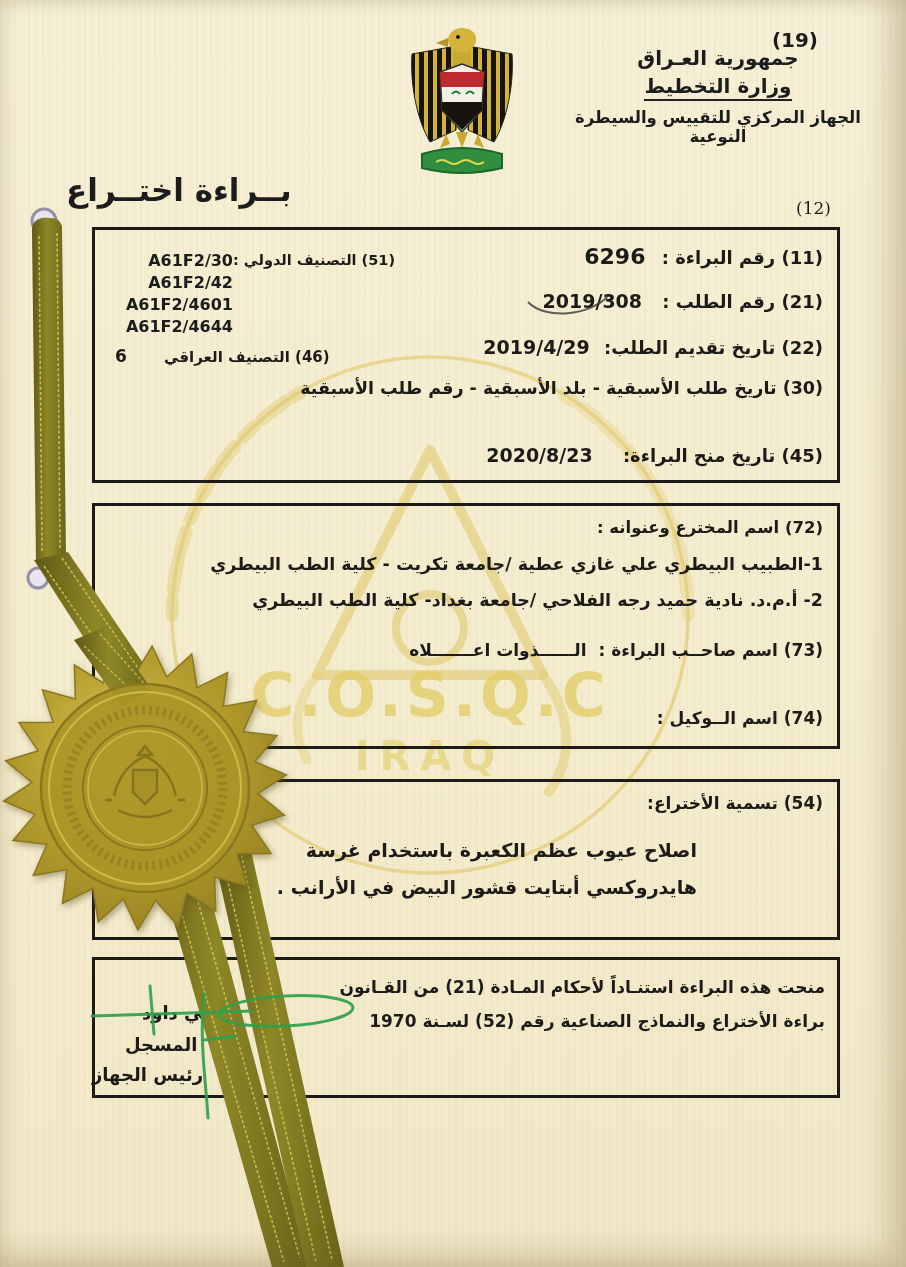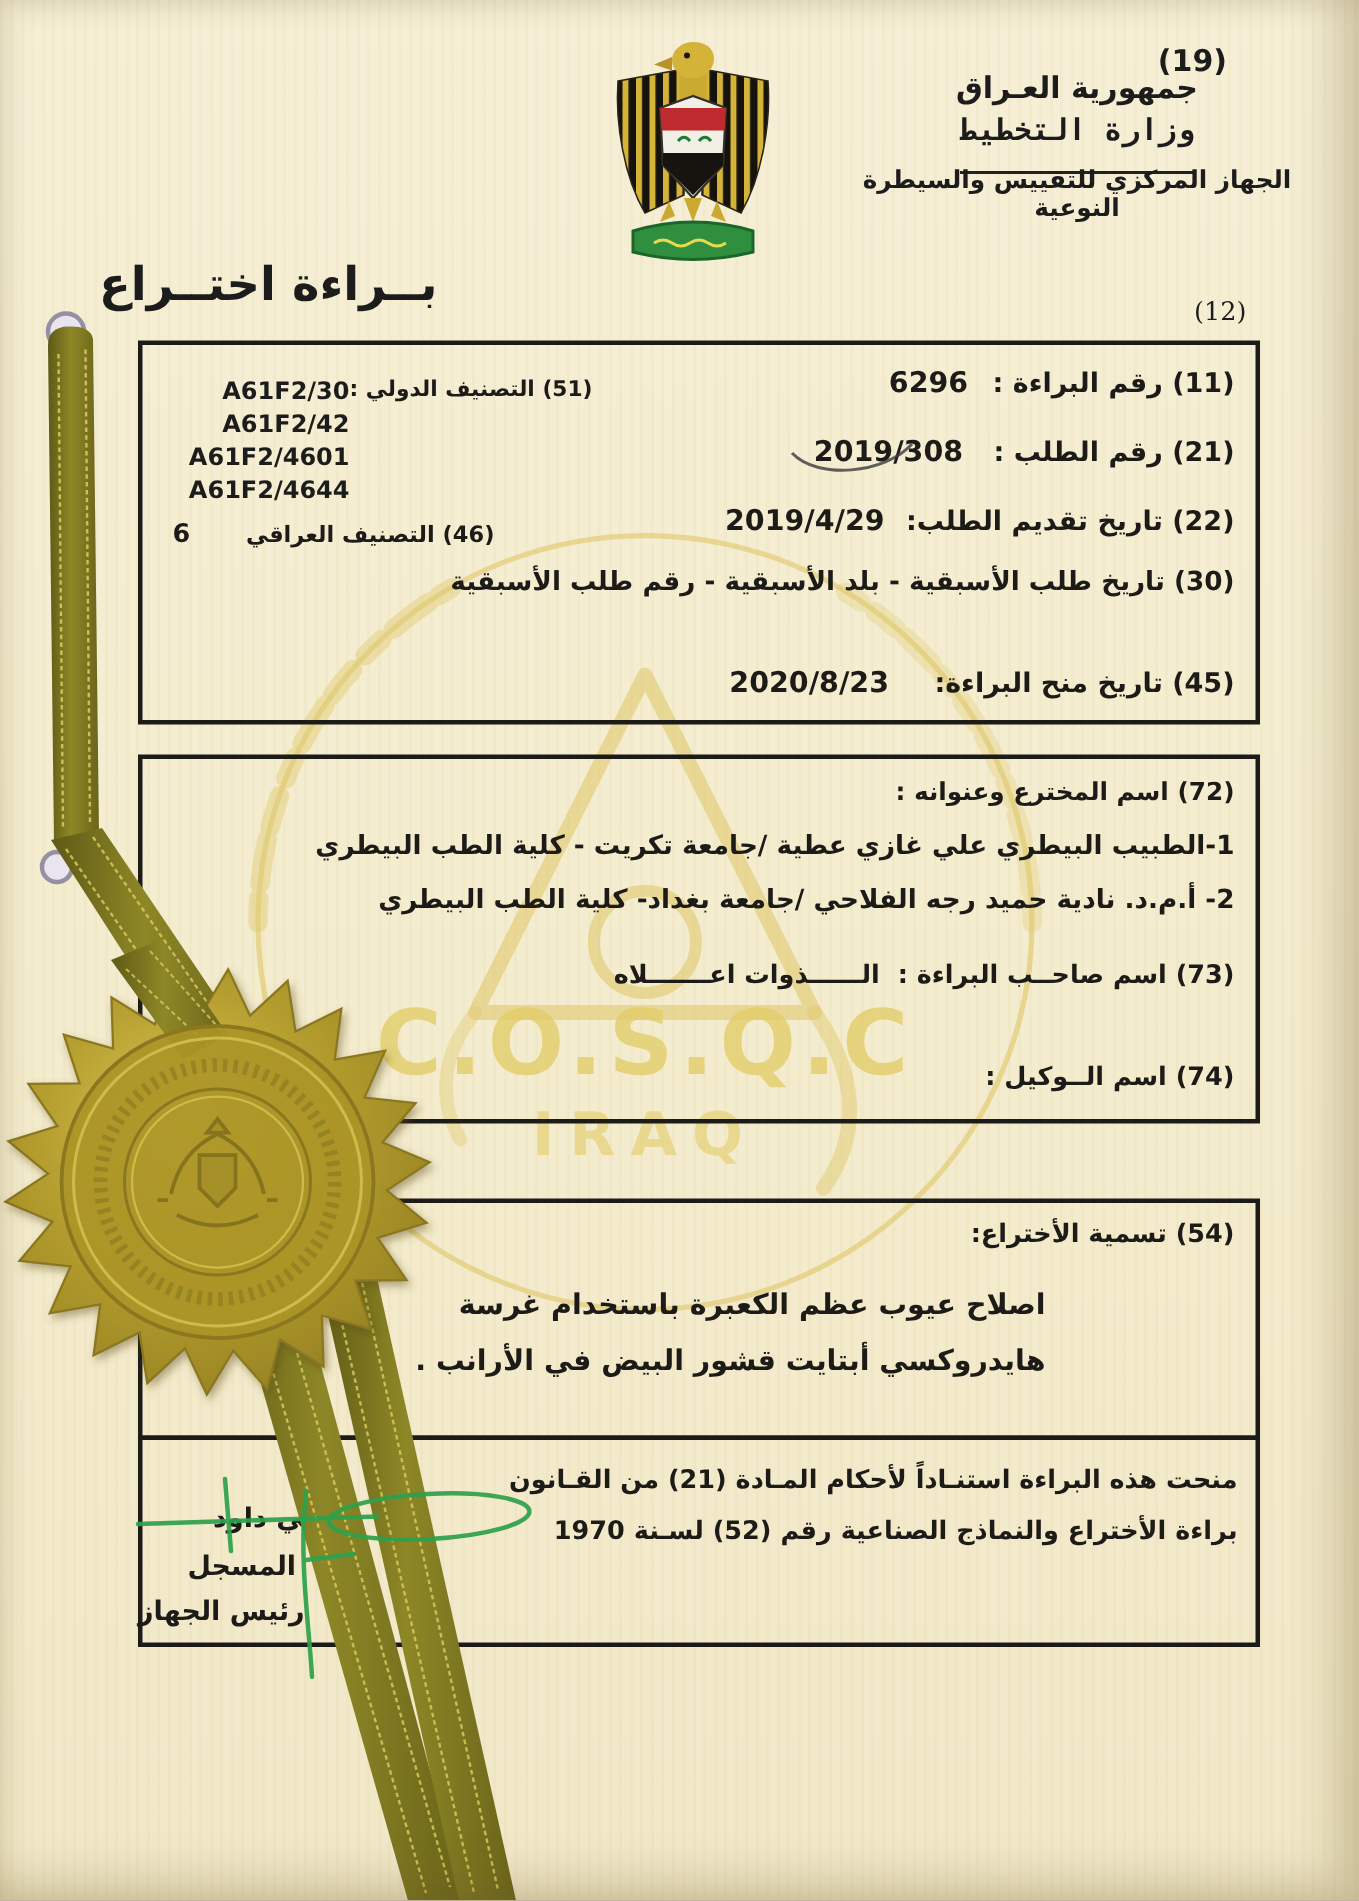--- a/index.html
+++ b/index.html
@@ -8,21 +8,21 @@
         background-image:repeating-linear-gradient(90deg, rgba(205,185,125,.08) 0 2px, rgba(0,0,0,0) 2px 7px),
                          linear-gradient(180deg,#f6efd6 0%,#f4ecce 55%,#f1e8c8 100%);
         font-family:"DejaVu Sans",sans-serif;color:#1c1c1c;}
   .abs{position:absolute;}
   .field{position:absolute;direction:rtl;font-weight:bold;color:#1d1b18;white-space:nowrap;font-size:18px;z-index:2;}
   .val{display:inline-block;direction:ltr;unicode-bidi:isolate;}
   .box{position:absolute;border:3px solid #1d1b18;z-index:2;background:transparent;}
   #hdr{position:absolute;right:14px;top:46px;width:348px;text-align:center;z-index:2;direction:rtl;}
   #hdr .country{font-size:20px;font-weight:bold;letter-spacing:1px;}
   #hdr .ministry{font-size:20px;font-weight:bold;margin-top:4px;}
-  #hdr .ministry span{border-bottom:2px solid #24221e;padding-bottom:14px;font-family:Liberation Mono, monospace;}
+  #hdr .ministry span{border-bottom:2px solid #24221e;padding-bottom:1px;}
   #hdr .org{font-size:16.5px;font-weight:bold;margin-top:10px;}
   #h19{position:absolute;right:88px;top:28px;font-size:20px;font-weight:bold;z-index:2;direction:ltr;}
   #h12{position:absolute;left:796px;top:198px;font-size:17px;z-index:2;direction:ltr;font-family:"DejaVu Serif",serif;}
   #doc-title{position:absolute;left:66px;top:172px;font-size:31px;font-weight:bold;letter-spacing:1px;z-index:2;direction:rtl;white-space:nowrap;}
   #codes{position:absolute;left:14px;top:20px;width:124px;direction:ltr;text-align:right;
          font-size:16px;font-weight:bold;line-height:22px;z-index:2;}
   .shade{position:absolute;inset:0;z-index:5;pointer-events:none;
          box-shadow:inset -16px -12px 30px rgba(110,90,40,.28), inset 5px 4px 16px rgba(110,90,40,.12);}
   svg{display:block;}
   .wm-text{font-family:"DejaVu Sans",sans-serif;font-weight:bold;}
@@ -77,21 +77,21 @@
     <path d="M16,128 Q56,116 96,128 L96,142 Q56,152 16,142 Z" fill="#2f8f3f" stroke="#1c662a" stroke-width="2"></path>
     <path d="M30,136 q6,-4 12,0 t12,0 t12,0 t12,0" stroke="#ead94e" stroke-width="2" fill="none"></path>
   </svg>
 
   <div id="doc-title">بــراءة اختــراع</div>
   <div id="h12">(12)</div>
 
   <div class="box" style="left:92px;top:227px;width:742px;height:250px;">
     <div class="field" style="right:14px;top:14px;">
       <span>(11) رقم البراءة :</span>
-      <span class="val" style="margin-right:10px;font-size:19px;">6296</span>
+      <span class="val" style="margin-right:10px;font-size:22px;">6296</span>
     </div>
     <div class="field" style="right:14px;top:60px;">
       <span>(21) رقم الطلب :</span>
       <span class="val" style="margin-right:14px;font-size:19px;">2019/308</span>
     </div>
     <div class="field" style="right:14px;top:106px;">
       <span>(22) تاريخ تقديم الطلب:</span>
       <span class="val" style="margin-right:8px;font-size:19px;">2019/4/29</span>
     </div>
     <div class="field" style="right:14px;top:148px;font-size:17.5px;">(30) تاريخ طلب الأسبقية   -   بلد الأسبقية   -   رقم طلب الأسبقية</div>
@@ -117,21 +117,21 @@
     <div class="field" style="right:14px;top:12px;font-size:16.5px;">(72) اسم المخترع وعنوانه :</div>
     <div class="field" style="right:14px;top:48px;font-size:17.5px;">1-الطبيب البيطري علي غازي عطية /جامعة تكريت - كلية الطب البيطري</div>
     <div class="field" style="right:14px;top:84px;font-size:17.5px;">2- أ.م.د. نادية حميد رجه الفلاحي    /جامعة بغداد- كلية الطب البيطري</div>
     <div class="field" style="right:14px;top:134px;font-size:17px;">
       <span>(73) اسم صاحــب البراءة :</span>
       <span style="margin-right:6px;">الــــــذوات اعـــــــلاه</span>
     </div>
     <div class="field" style="right:14px;top:202px;font-size:17px;">(74) اسم الــوكيل :</div>
   </div>
 
-  <div class="box" style="left:92px;top:779px;width:742px;height:155px;margin-top:20px;">
+  <div class="box" style="left:92px;top:779px;width:742px;height:155px;">
     <div class="field" style="right:14px;top:11px;font-size:17px;">(54) تسمية الأختراع:</div>
     <div class="field" style="right:140px;top:50px;font-size:19px;line-height:37px;">
       <div>اصلاح عيوب عظم الكعبرة باستخدام غرسة</div>
       <div>هايدروكسي أبتايت قشور البيض في الأرانب .</div>
     </div>
   </div>
 
   <div class="box" style="left:92px;top:957px;width:742px;height:135px;">
     <div class="field" style="right:12px;top:10px;font-size:17px;line-height:34px;text-align:right;">
       <div>منحت هذه البراءة استنـاداً لأحكام المـادة (21) من القـانون</div>

